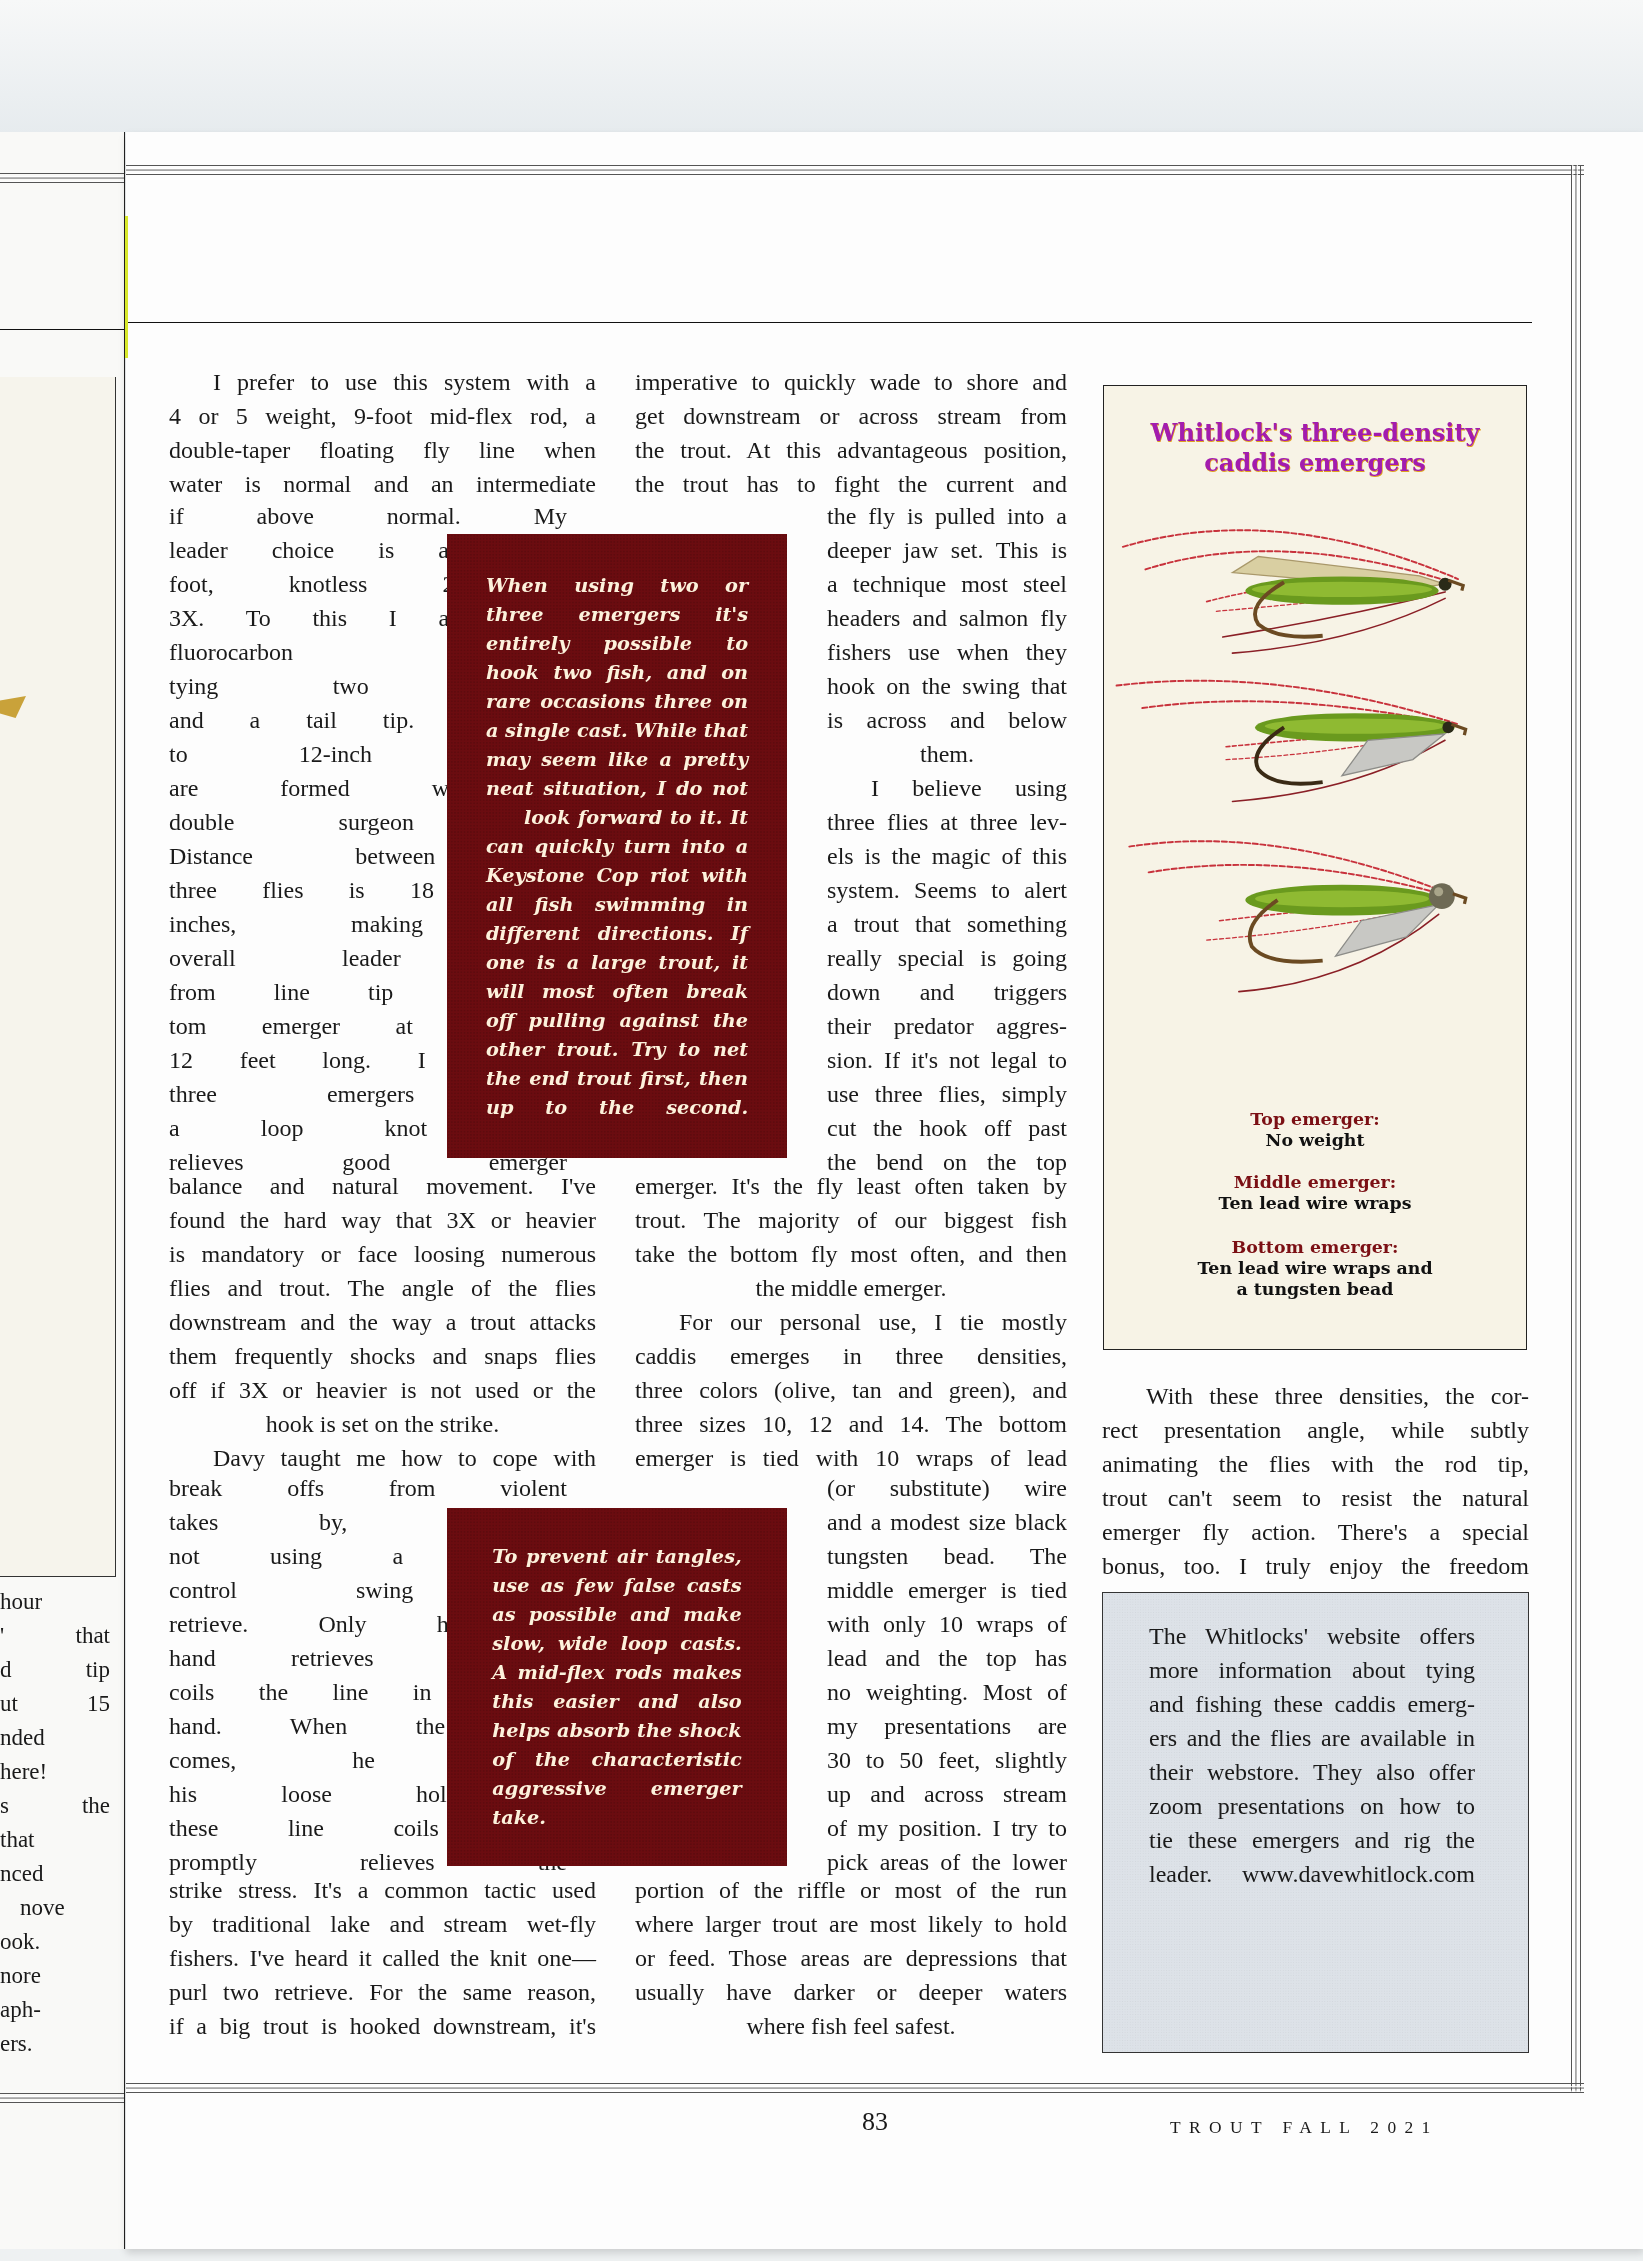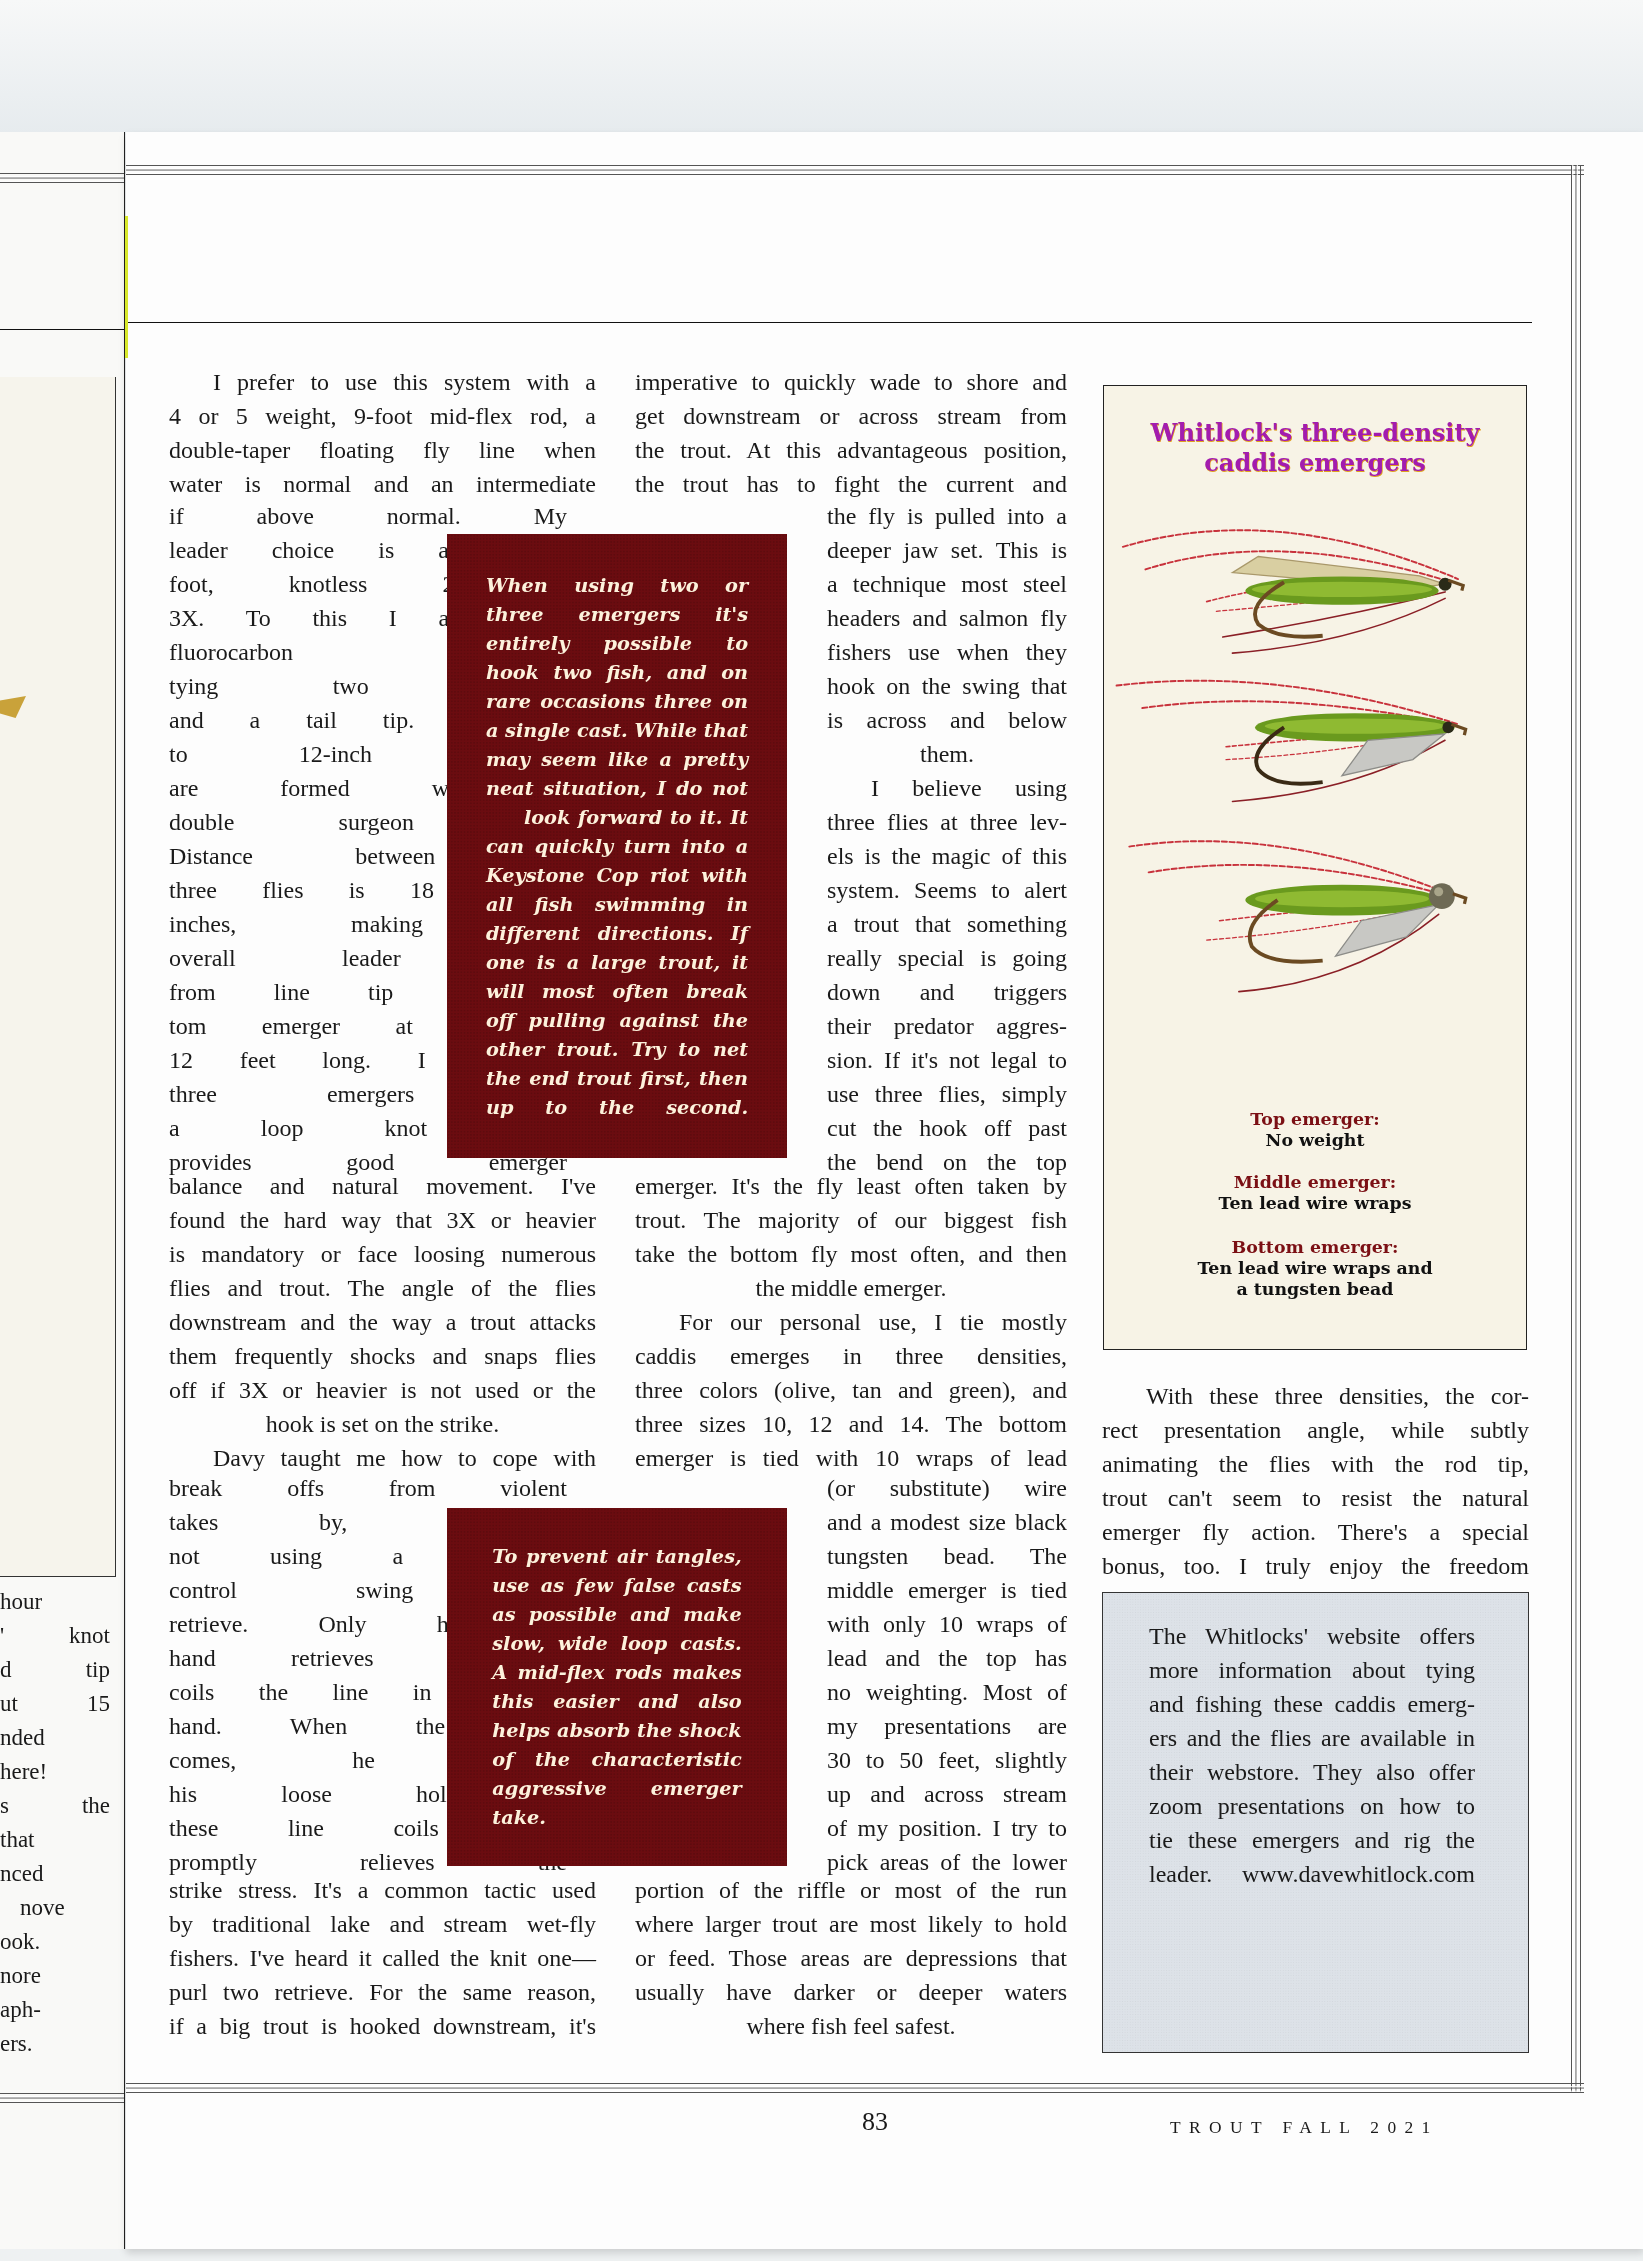--- a/index.html
+++ b/index.html
@@ -50,21 +50,21 @@
 <body>
 
 <div class="abs scan-top"></div>
 <div class="abs prev-page"></div>
 <div class="abs prev-rule"></div>
 <div class="abs prev-header-rule"></div>
 <div class="abs prev-image"></div>
 <div class="abs prev-wing"></div>
 <div class="abs prev-text" id="prevText">
     <span class="line" style="display: block;">hour</span>
-    <span class="line" style="display: block;">' knot</span>
+    <span class="line" style="display: block;">' that</span>
     <span class="line" style="display: block;">d tip</span>
     <span class="line" style="display: block;">ut 15</span>
     <span class="line" style="display: block;">nded</span>
     <span class="line" style="display: block;">here!</span>
     <span class="line" style="display: block;">s the</span>
     <span class="line" style="display: block;">that</span>
     <span class="line" style="display: block;">nced</span>
     <span class="line" style="display: block; margin-left: 20px;">nove</span>
     <span class="line" style="display: block;">ook.</span>
     <span class="line" style="display: block;">nore</span>
@@ -102,21 +102,21 @@
       <span class="line">double surgeon knot.</span>
       <span class="line">Distance between the</span>
       <span class="line">three flies is 18 to 24</span>
       <span class="line">inches, making the</span>
       <span class="line">overall leader length</span>
       <span class="line">from line tip to bot-</span>
       <span class="line">tom emerger at 11 or</span>
       <span class="line">12 feet long. I tie all</span>
       <span class="line">three emergers with</span>
       <span class="line">a loop knot which</span>
-      <span class="line">provides good emerger</span>
+      <span class="line">relieves good emerger</span>
     </div>
 </div>
 <div class="abs col" style="left:169px; top:1169px; width:427px;">
   <div id="c1c">
       <span class="line">balance and natural movement. I've</span>
       <span class="line">found the hard way that 3X or heavier</span>
       <span class="line">is mandatory or face loosing numerous</span>
       <span class="line">flies and trout. The angle of the flies</span>
       <span class="line">downstream and the way a trout attacks</span>
       <span class="line">them frequently shocks and snaps flies</span>

